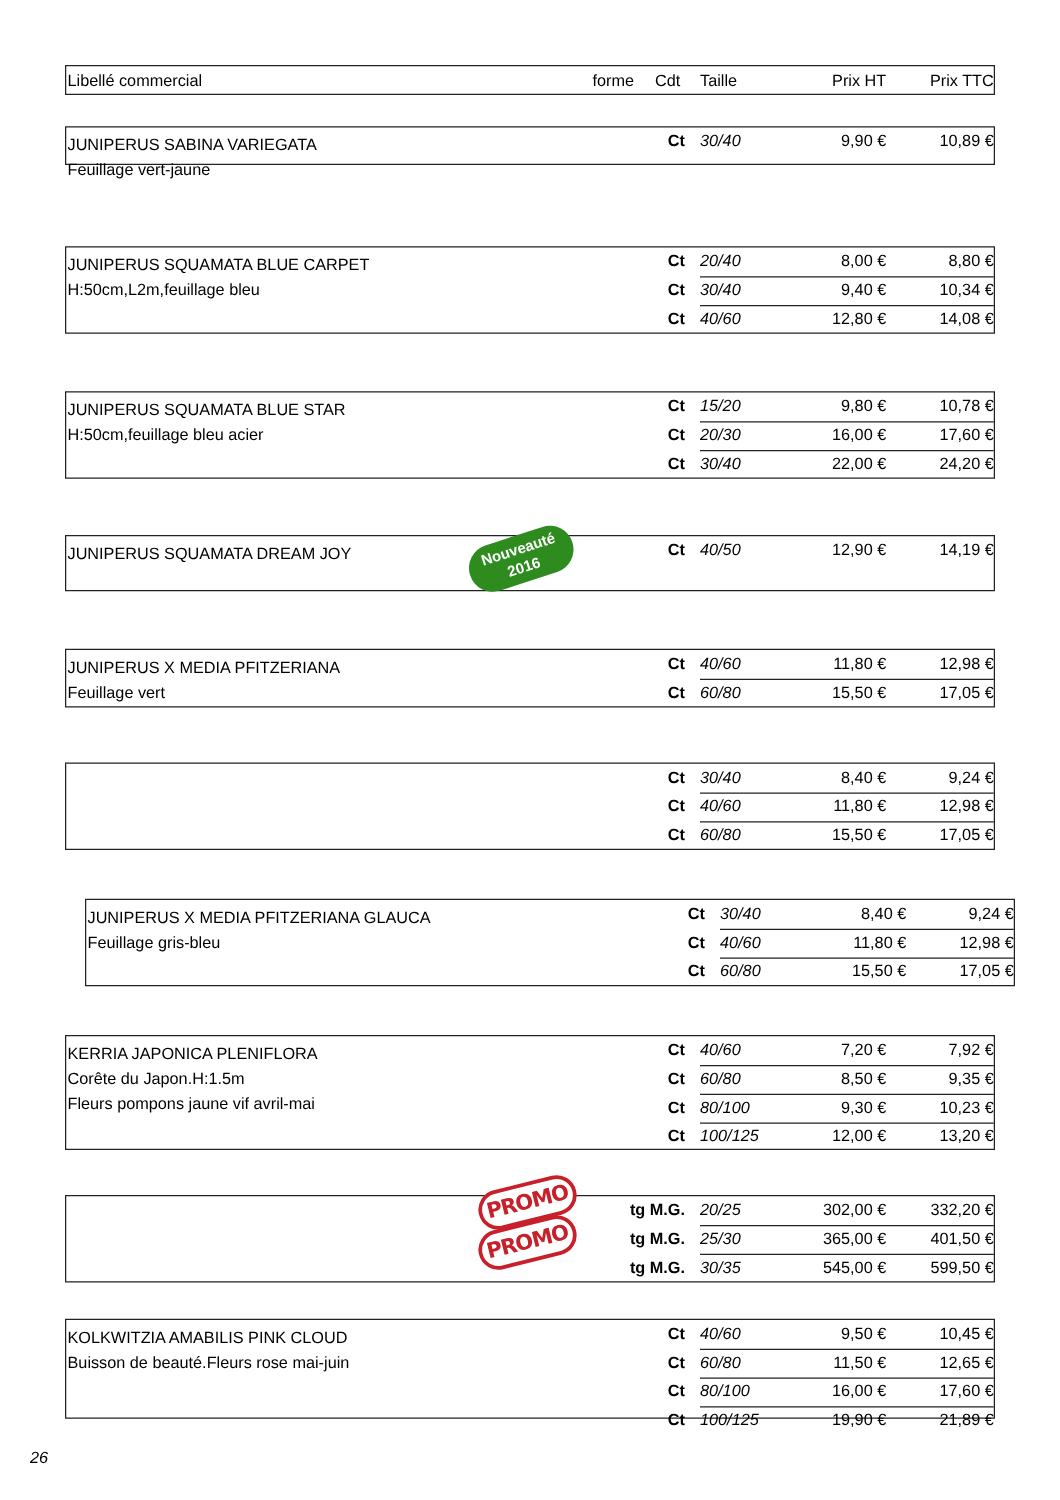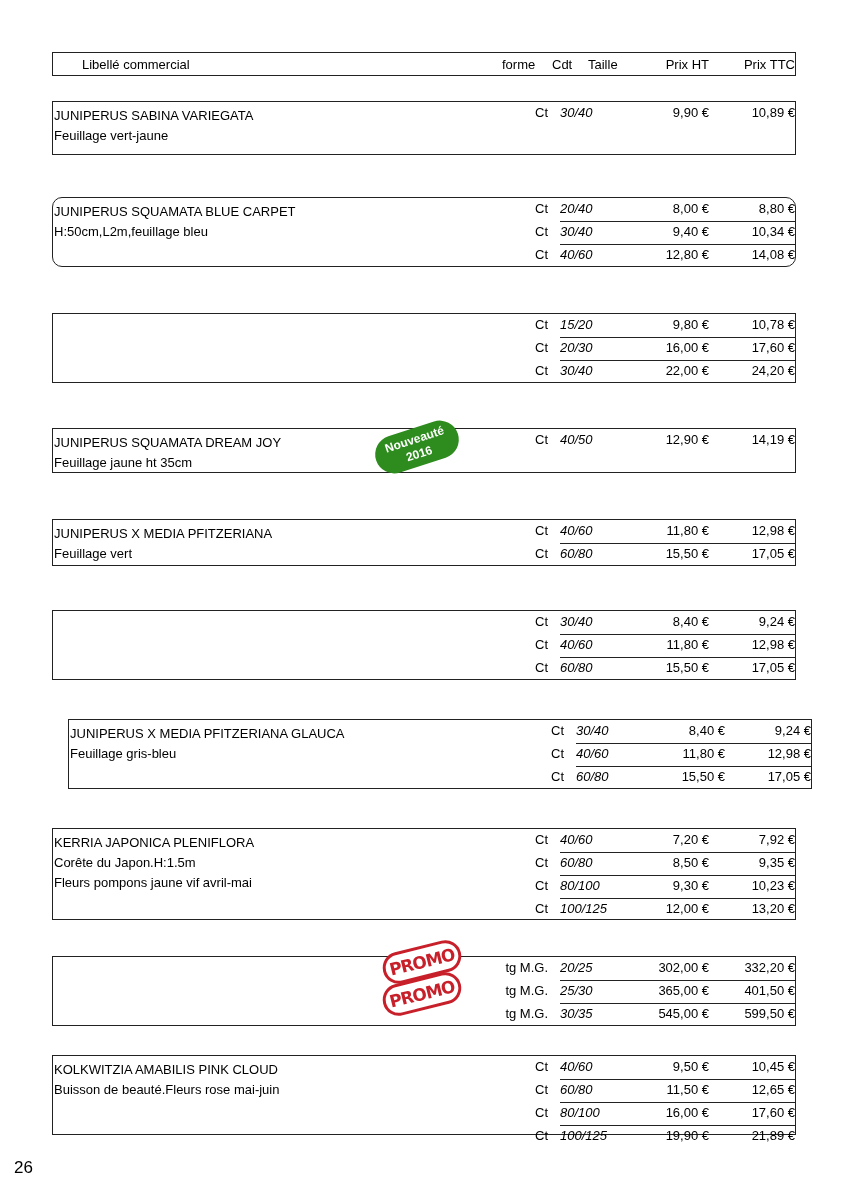--- a/index.html
+++ b/index.html
@@ -1,62 +1,62 @@
 <!DOCTYPE html>
 <html><head>
 <meta charset="utf-8">
 <style>
   html, body { margin:0; padding:0; background:#fff; }
   body { width:848px; height:1200px; position:relative; overflow:hidden;
          font-family:"Liberation Sans", sans-serif; font-size:13px; color:#000; }
   .box { position:absolute; left:52px; width:744px; border:1.5px solid #222; box-sizing:border-box; }
   .hdr { top:52px; height:24px; }
-  .hdr span { position:absolute; top:4px; white-space:nowrap;margin-left:28px; }
+  .hdr span { position:absolute; top:4px; white-space:nowrap; }
   .desc { position:absolute; left:1px; top:4px; line-height:20px; white-space:nowrap; }
   .row { position:absolute; left:0; right:0; height:23px; }
   .row span { position:absolute; top:3px; white-space:nowrap; }
-  .c-cdt { right:247px; text-align:right; }
+  .c-cdt { right:247px; text-align:right;font-weight:bold; }
   .c-taille { left:507px;font-style:italic; }
   .c-ht { right:86px; }
   .c-ttc { right:0px; text-align:left; }
   .sep { position:absolute; left:507px; right:0; top:0; border-top:1.3px solid #222; }
   .badge-new { position:absolute; left:374px; top:428px; width:86px; height:38px; background:#2e8b1e;
                border-radius:19px; transform:rotate(-18deg); color:#fff; font-weight:bold; font-size:12px;
                text-align:center; line-height:15px; padding-top:4px; box-sizing:border-box; }
   .promo { position:absolute; width:80px; height:32px; border:3px solid #c8202a; border-radius:16px;
            color:#c8202a; font-weight:bold; font-size:17px; text-align:center; line-height:27px;
            transform:rotate(-14deg); box-sizing:border-box; background:#fff; font-family:"DejaVu Sans", sans-serif; letter-spacing:-1px; }
-  .pagenum { position:absolute; left:14px; top:1158px; font-size:17px; }
+  .pagenum { position:absolute; left:24px; top:1158px; font-size:13px;font-style:italic; }
 </style>
 </head>
 <body>
 
 <div class="box hdr">
   <span style="left:1px">Libellé commercial</span>
   <span style="left:421px">forme</span>
   <span style="left:471px">Cdt</span>
   <span style="left:507px">Taille</span>
   <span style="right:86px">Prix HT</span>
   <span style="right:0px">Prix TTC</span>
 </div>
 
 <div id="products">
-    <div class="box" style="top: 101px; height: 54px;">
+    <div class="box" style="top: 101px; height: 31px;">
       <div class="desc">
         <div>JUNIPERUS SABINA VARIEGATA</div>
         <div>Feuillage vert-jaune</div>
       </div>
       <div class="row" style="top: 0px;">
         <span class="c-cdt">Ct</span>
         <span class="c-taille">30/40</span>
         <span class="c-ht">9,90 €</span>
         <span class="c-ttc">10,89 €</span>
       </div>
     </div>
-    <div class="box" style="top: 197px; height: 70px; border-radius: 10px;">
+    <div class="box" style="top: 197px; height: 70px;">
       <div class="desc">
         <div>JUNIPERUS SQUAMATA BLUE CARPET</div>
         <div>H:50cm,L2m,feuillage bleu</div>
       </div>
       <div class="row" style="top: 0px;">
         <span class="c-cdt">Ct</span>
         <span class="c-taille">20/40</span>
         <span class="c-ht">8,00 €</span>
         <span class="c-ttc">8,80 €</span>
       </div>
@@ -69,20 +69,24 @@
       </div>
       <div class="row" style="top: 46px;">
         <div class="sep"></div>
         <span class="c-cdt">Ct</span>
         <span class="c-taille">40/60</span>
         <span class="c-ht">12,80 €</span>
         <span class="c-ttc">14,08 €</span>
       </div>
     </div>
     <div class="box" style="top: 313px; height: 70px;">
+      <div class="desc">
+        <div>JUNIPERUS SQUAMATA BLUE STAR</div>
+        <div>H:50cm,feuillage bleu acier</div>
+      </div>
       <div class="row" style="top: 0px;">
         <span class="c-cdt">Ct</span>
         <span class="c-taille">15/20</span>
         <span class="c-ht">9,80 €</span>
         <span class="c-ttc">10,78 €</span>
       </div>
       <div class="row" style="top: 23px;">
         <div class="sep"></div>
         <span class="c-cdt">Ct</span>
         <span class="c-taille">20/30</span>
@@ -93,21 +97,20 @@
         <div class="sep"></div>
         <span class="c-cdt">Ct</span>
         <span class="c-taille">30/40</span>
         <span class="c-ht">22,00 €</span>
         <span class="c-ttc">24,20 €</span>
       </div>
     </div>
     <div class="box" style="top: 428px; height: 45px;">
       <div class="desc">
         <div>JUNIPERUS SQUAMATA DREAM JOY</div>
-        <div>Feuillage jaune ht 35cm</div>
       </div>
       <div class="row" style="top: 0px;">
         <span class="c-cdt">Ct</span>
         <span class="c-taille">40/50</span>
         <span class="c-ht">12,90 €</span>
         <span class="c-ttc">14,19 €</span>
       </div>
     </div>
     <div class="box" style="top: 519px; height: 47px;">
       <div class="desc">

